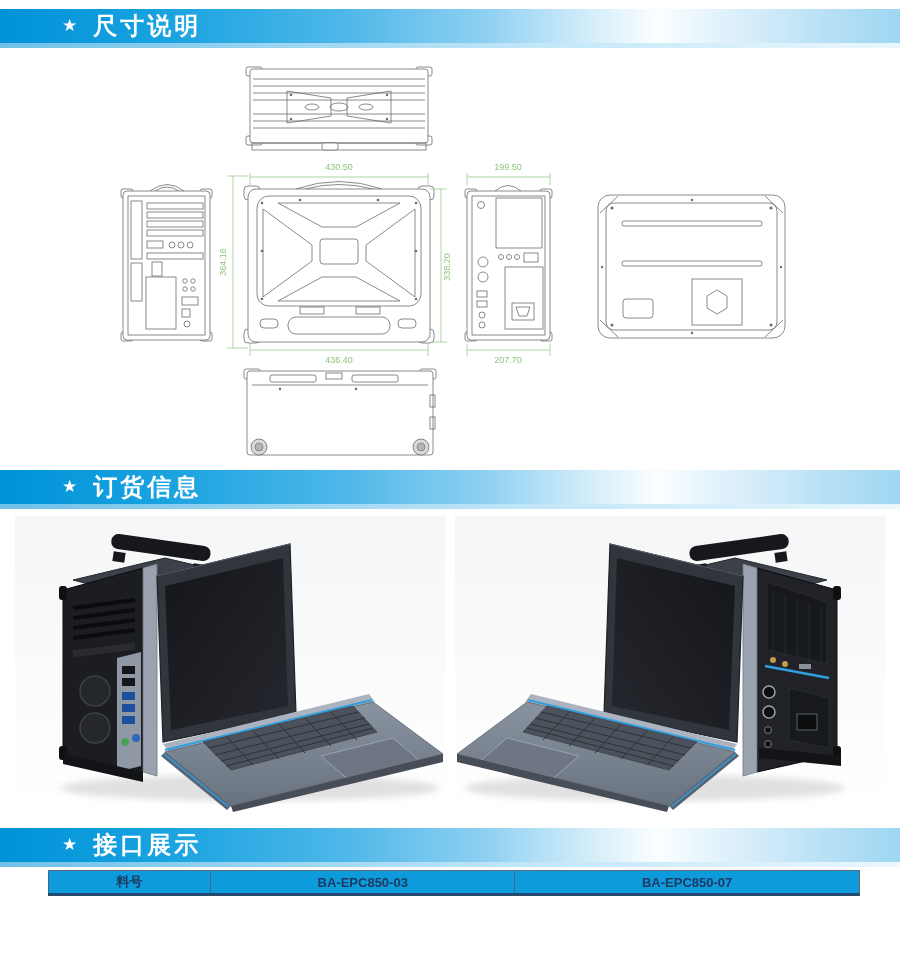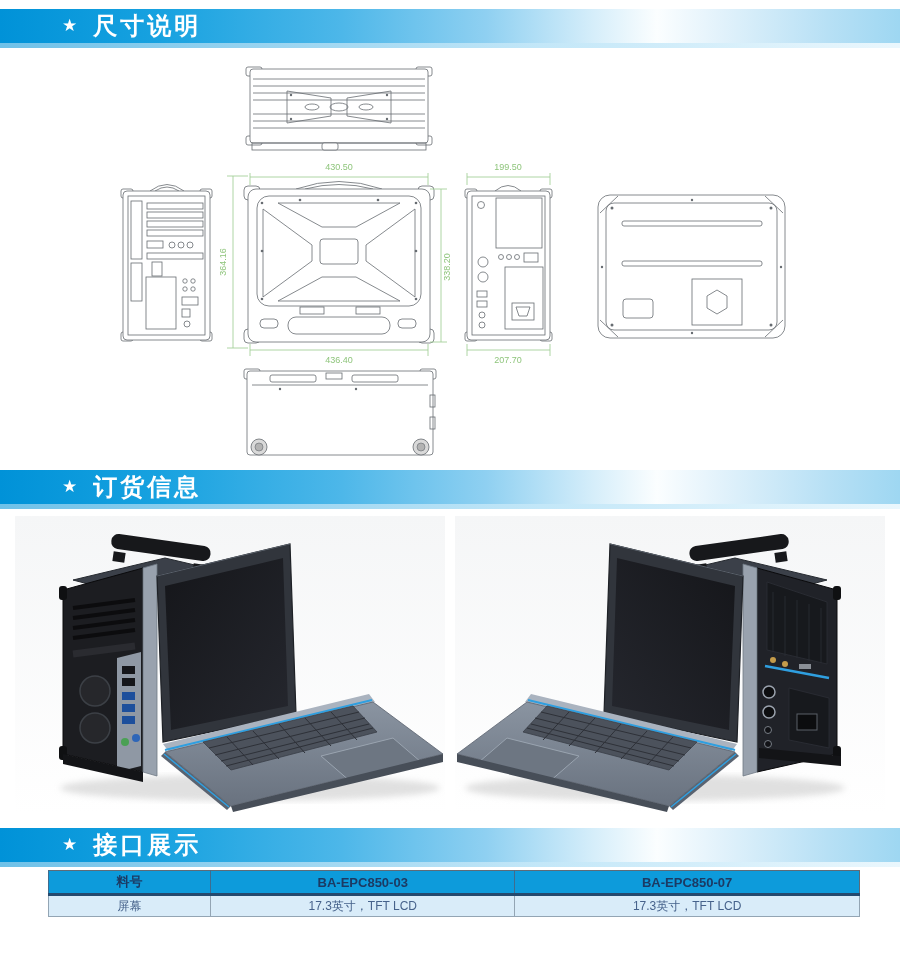--- a/index.html
+++ b/index.html
@@ -405,21 +405,16 @@
         <col style="width:42.5%">
       </colgroup>
     <thead>
       <tr>
         <th>料号</th>
         <th>BA-EPC850-03</th>
         <th>BA-EPC850-07</th>
       </tr>
     </thead>
     <tbody>
-      <tr class="r-light">
-        <td>屏幕</td>
-        <td>17.3英寸，TFT LCD</td>
-        <td>17.3英寸，TFT LCD</td>
-      </tr>
     </tbody>
   </table>
 
 </div>
 
 </body></html>

